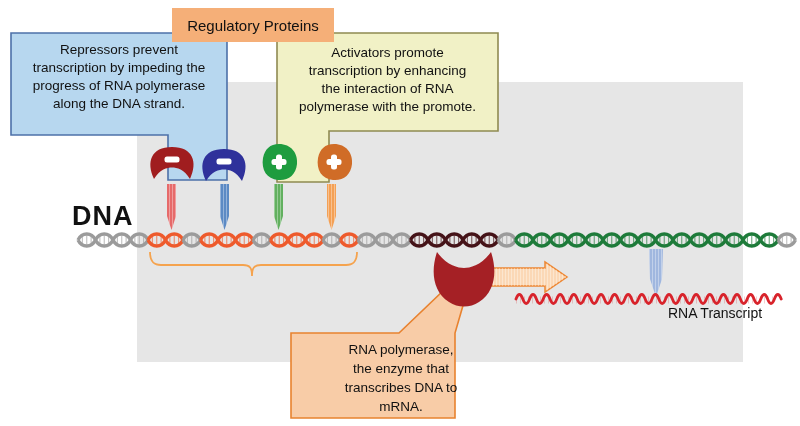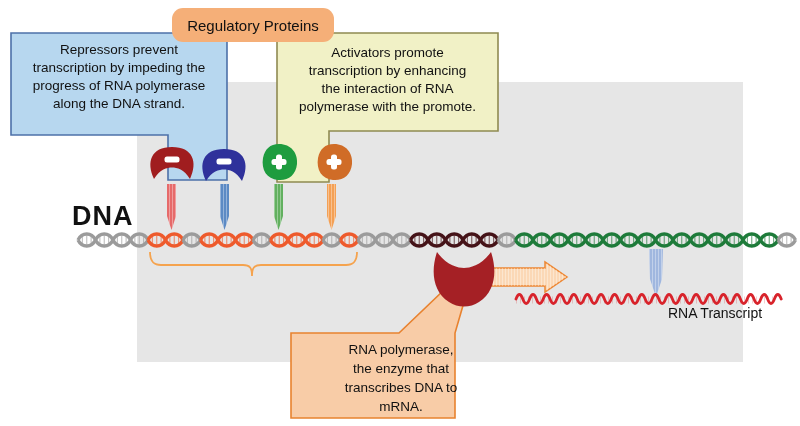--- a/index.html
+++ b/index.html
@@ -2,21 +2,21 @@
 <html><head>
 <meta charset="utf-8">
 <style>
   html,body{margin:0;padding:0;background:#fff;}
   #stage{position:relative;width:800px;height:426px;background:#fff;overflow:hidden;
          font-family:"Liberation Sans",sans-serif;color:#111;}
   #diagram-svg{position:absolute;left:0;top:0;z-index:1;}
   .txt{position:absolute;z-index:3;text-align:center;line-height:18px;font-size:13.5px;}
   .txt div{white-space:nowrap;}
   #title-box{position:absolute;z-index:3;left:172px;top:8px;width:162px;height:34px;
-             display:flex;align-items:center;justify-content:center;font-size:15px;border-radius:11px;}
+             display:flex;align-items:center;justify-content:center;font-size:15px;}
   #repressor-note{left:11px;top:41px;width:216px;}
   #activator-note{left:277px;top:44px;width:221px;text-align:center;}
   #polymerase-note{left:307px;top:340px;width:188px;line-height:19px;}
   #dna-label{position:absolute;z-index:3;left:72px;top:201px;font-size:27px;font-weight:bold;letter-spacing:1px;}
   #promoter-label{position:absolute;z-index:3;left:400px;top:204px;width:120px;text-align:center;font-size:14.5px;}
   #reg-elements-label{left:153px;top:281px;width:200px;font-size:14px;line-height:19px;}
   #rna-transcript-label{position:absolute;z-index:3;left:640px;top:305px;width:150px;text-align:center;font-size:14px;}
 </style>
 </head>
 <body>

